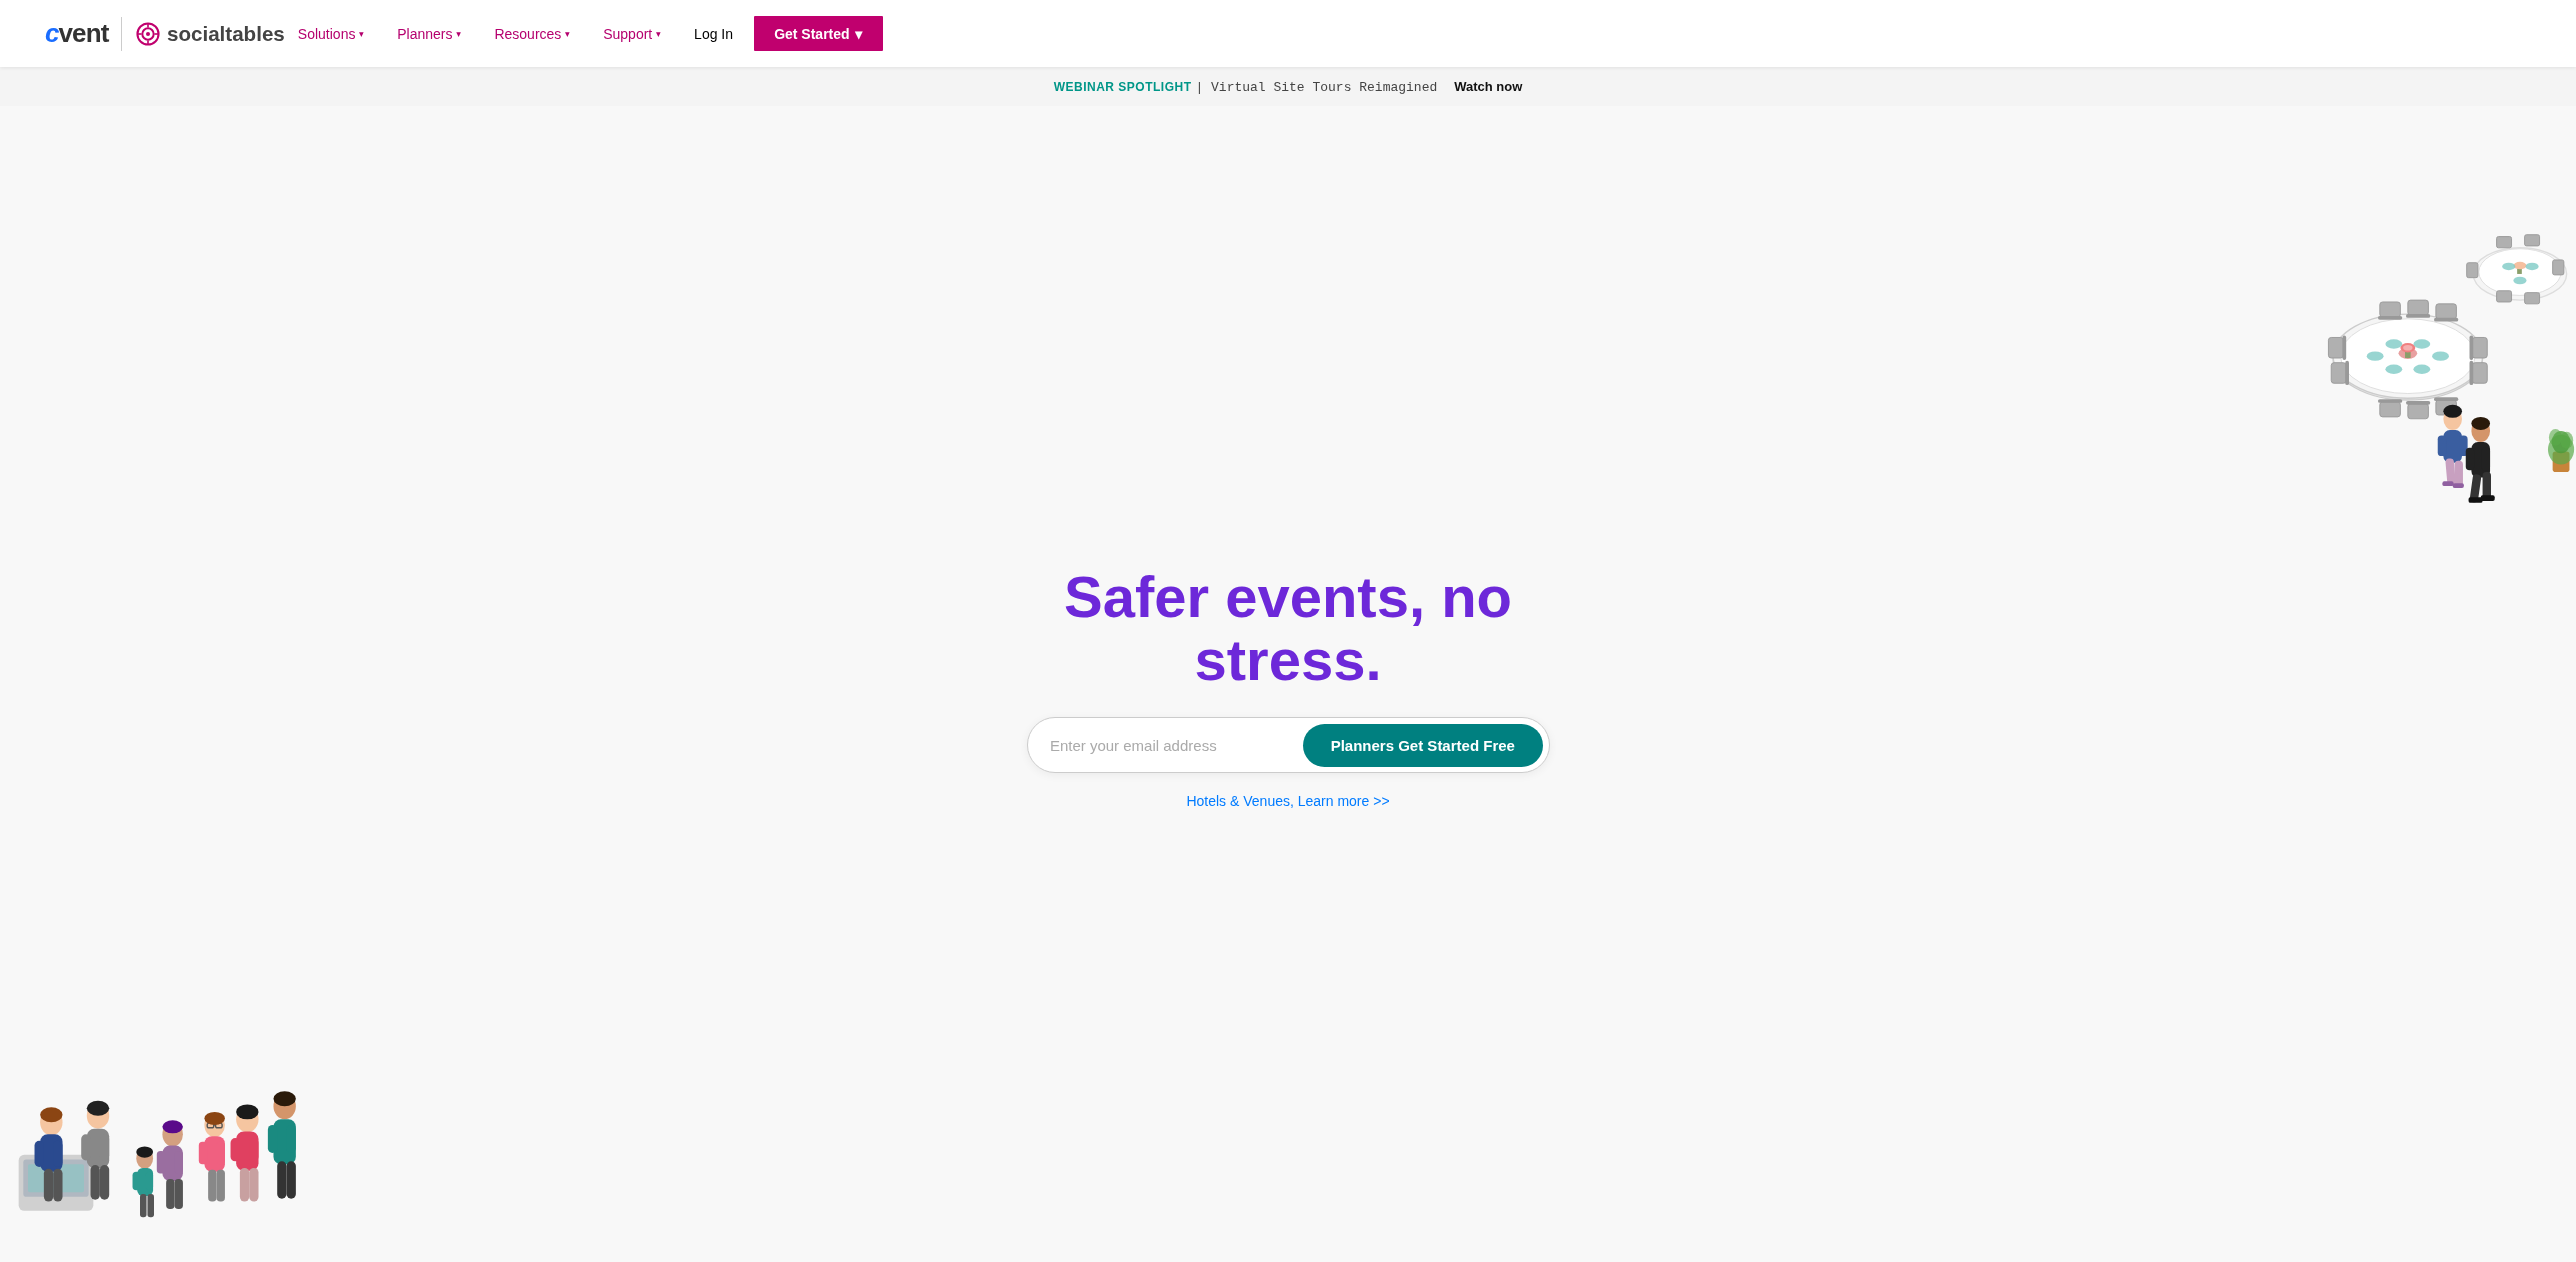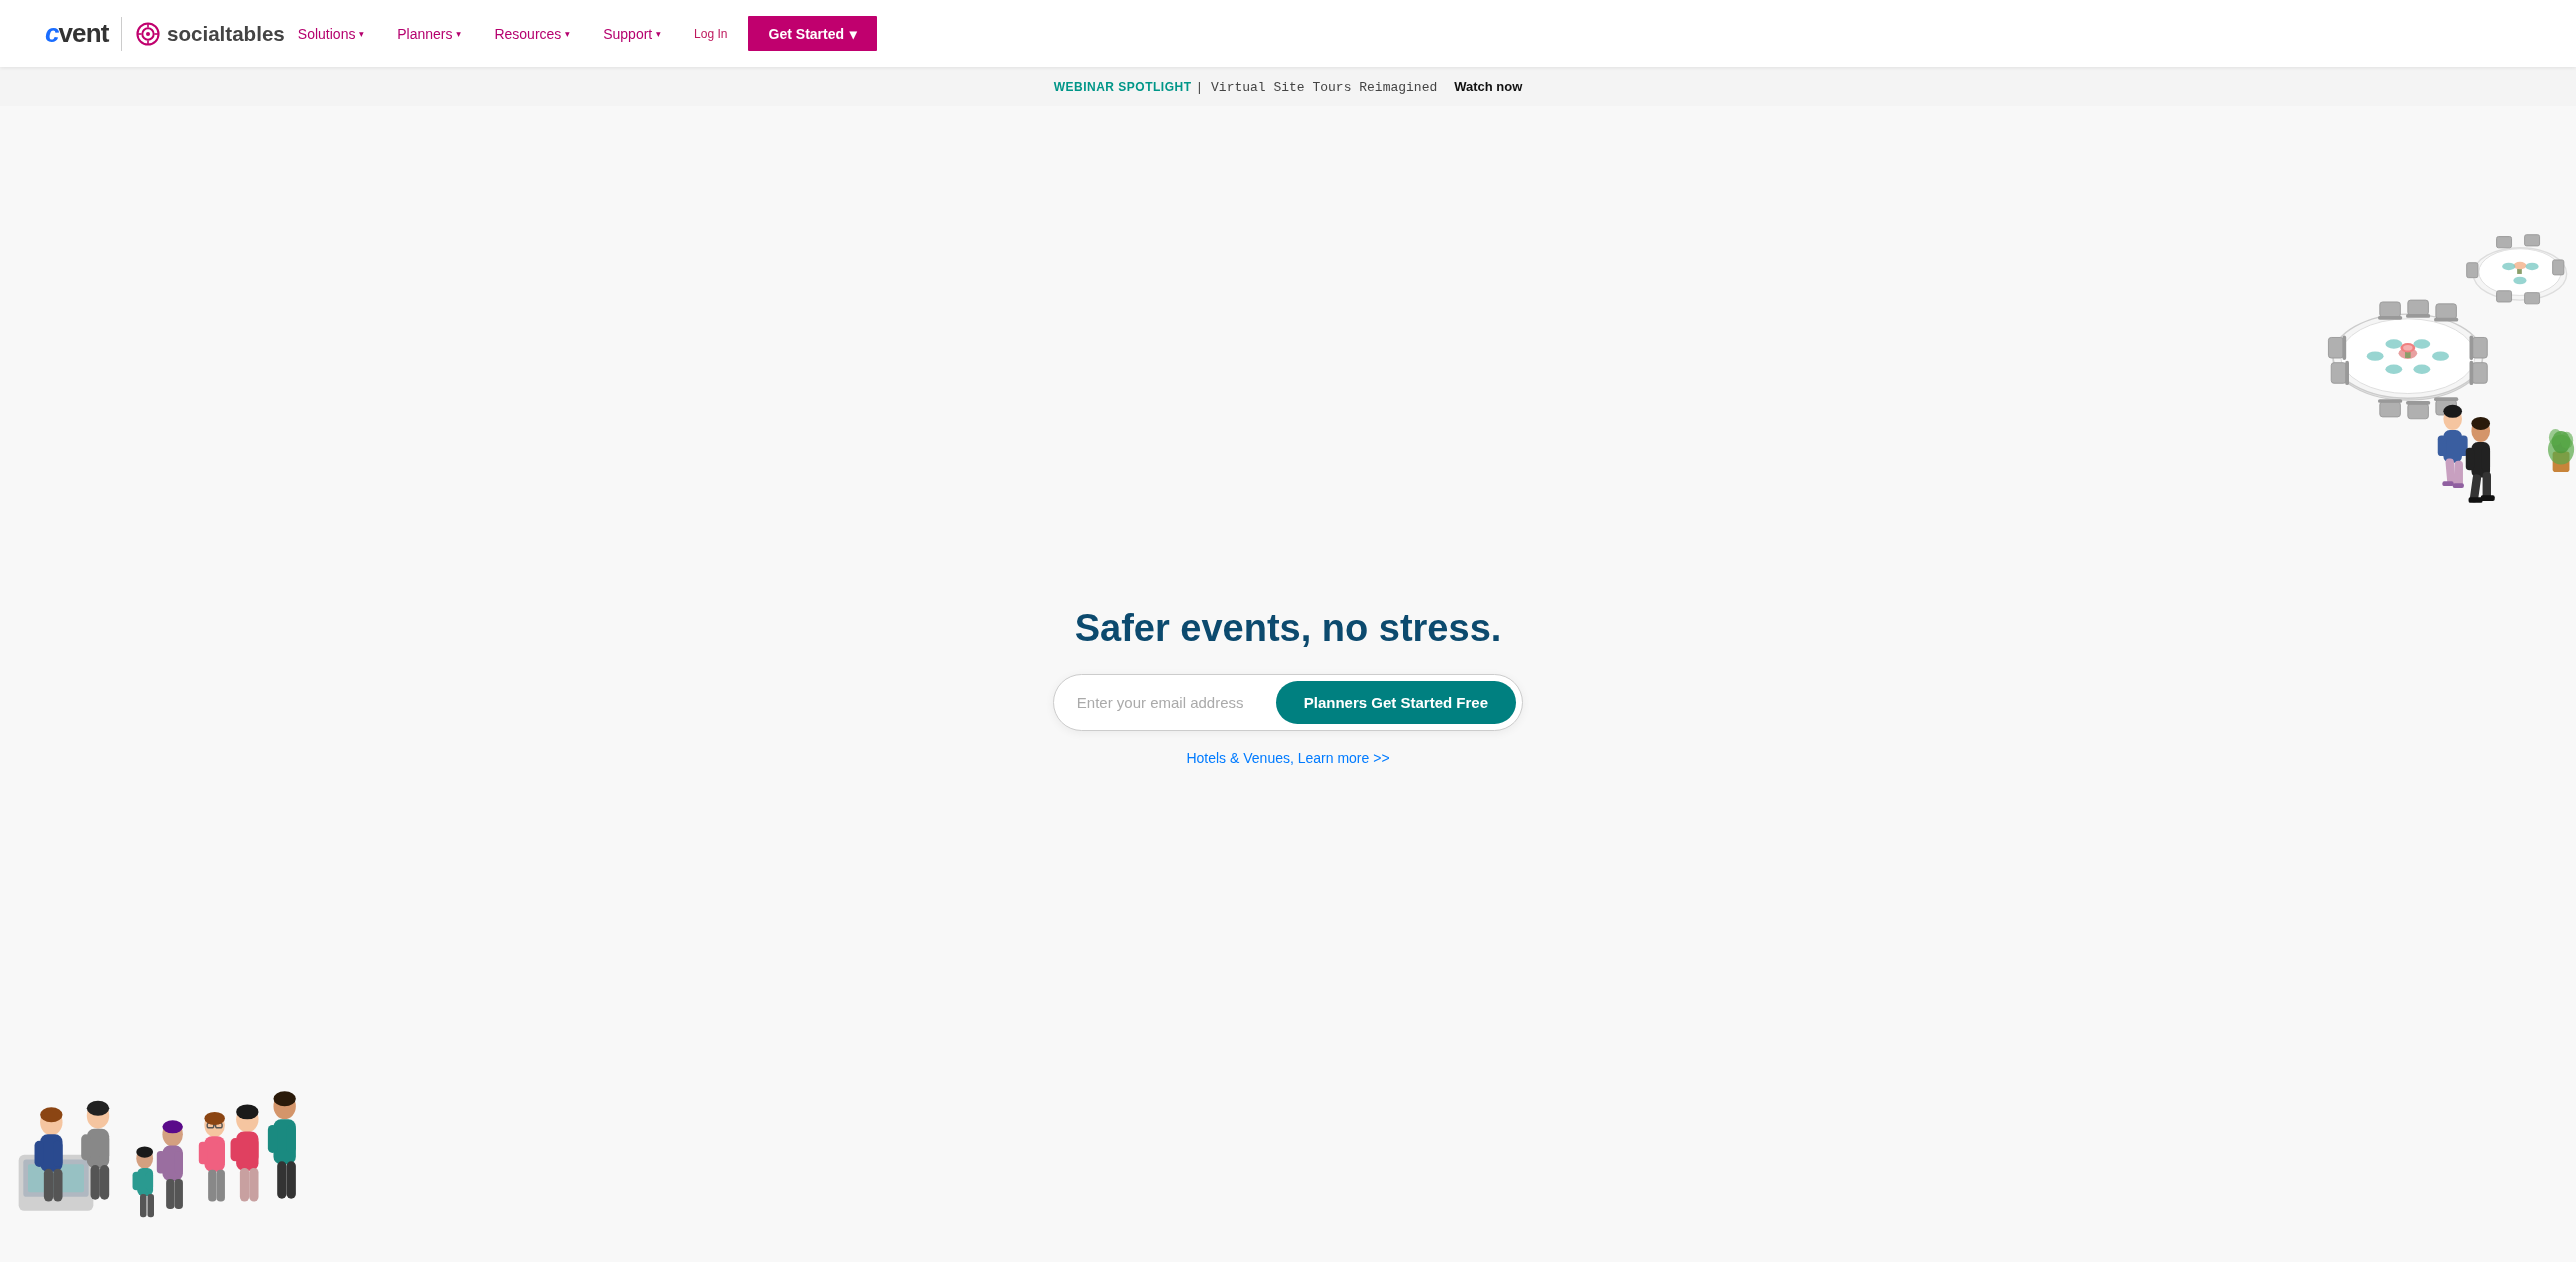--- a/index.html
+++ b/index.html
@@ -61,22 +61,22 @@
       cursor: pointer;
       text-decoration: none;
       background: none;
       border: none;
     }
     .nav-chevron {
       font-size: 9.3px;
       color: #b5006e;
     }
     .nav-login {
-      font-size: 12px;
-      color: #be185d;
+      font-size: 14px;
+      color: #000000;
       font-weight: 500;
       padding: 7.5px 13px;
       cursor: pointer;
       text-decoration: none;
     }
     .nav-get-started {
       background: #c0006e;
       color: #fff;
       border: none;
       border-radius: 1px;
@@ -128,23 +128,23 @@
       overflow: hidden;
     }
     .hero-center {
       text-align: center;
       z-index: 2;
       position: relative;
       max-width: 561px;
       padding: 56px 18.7px;
     }
     .hero-headline {
-      font-size: 38px;
+      font-size: 58px;
       font-weight: 800;
-      color: #0c4a6e;
+      color: #6d28d9;
       line-height: 1.1;
       margin-bottom: 25px;
     }
     .hero-sub {
       font-size: 17px;
       color: #444;
       line-height: 1.7;
       margin-bottom: 37px;
     }
     .hero-form {

